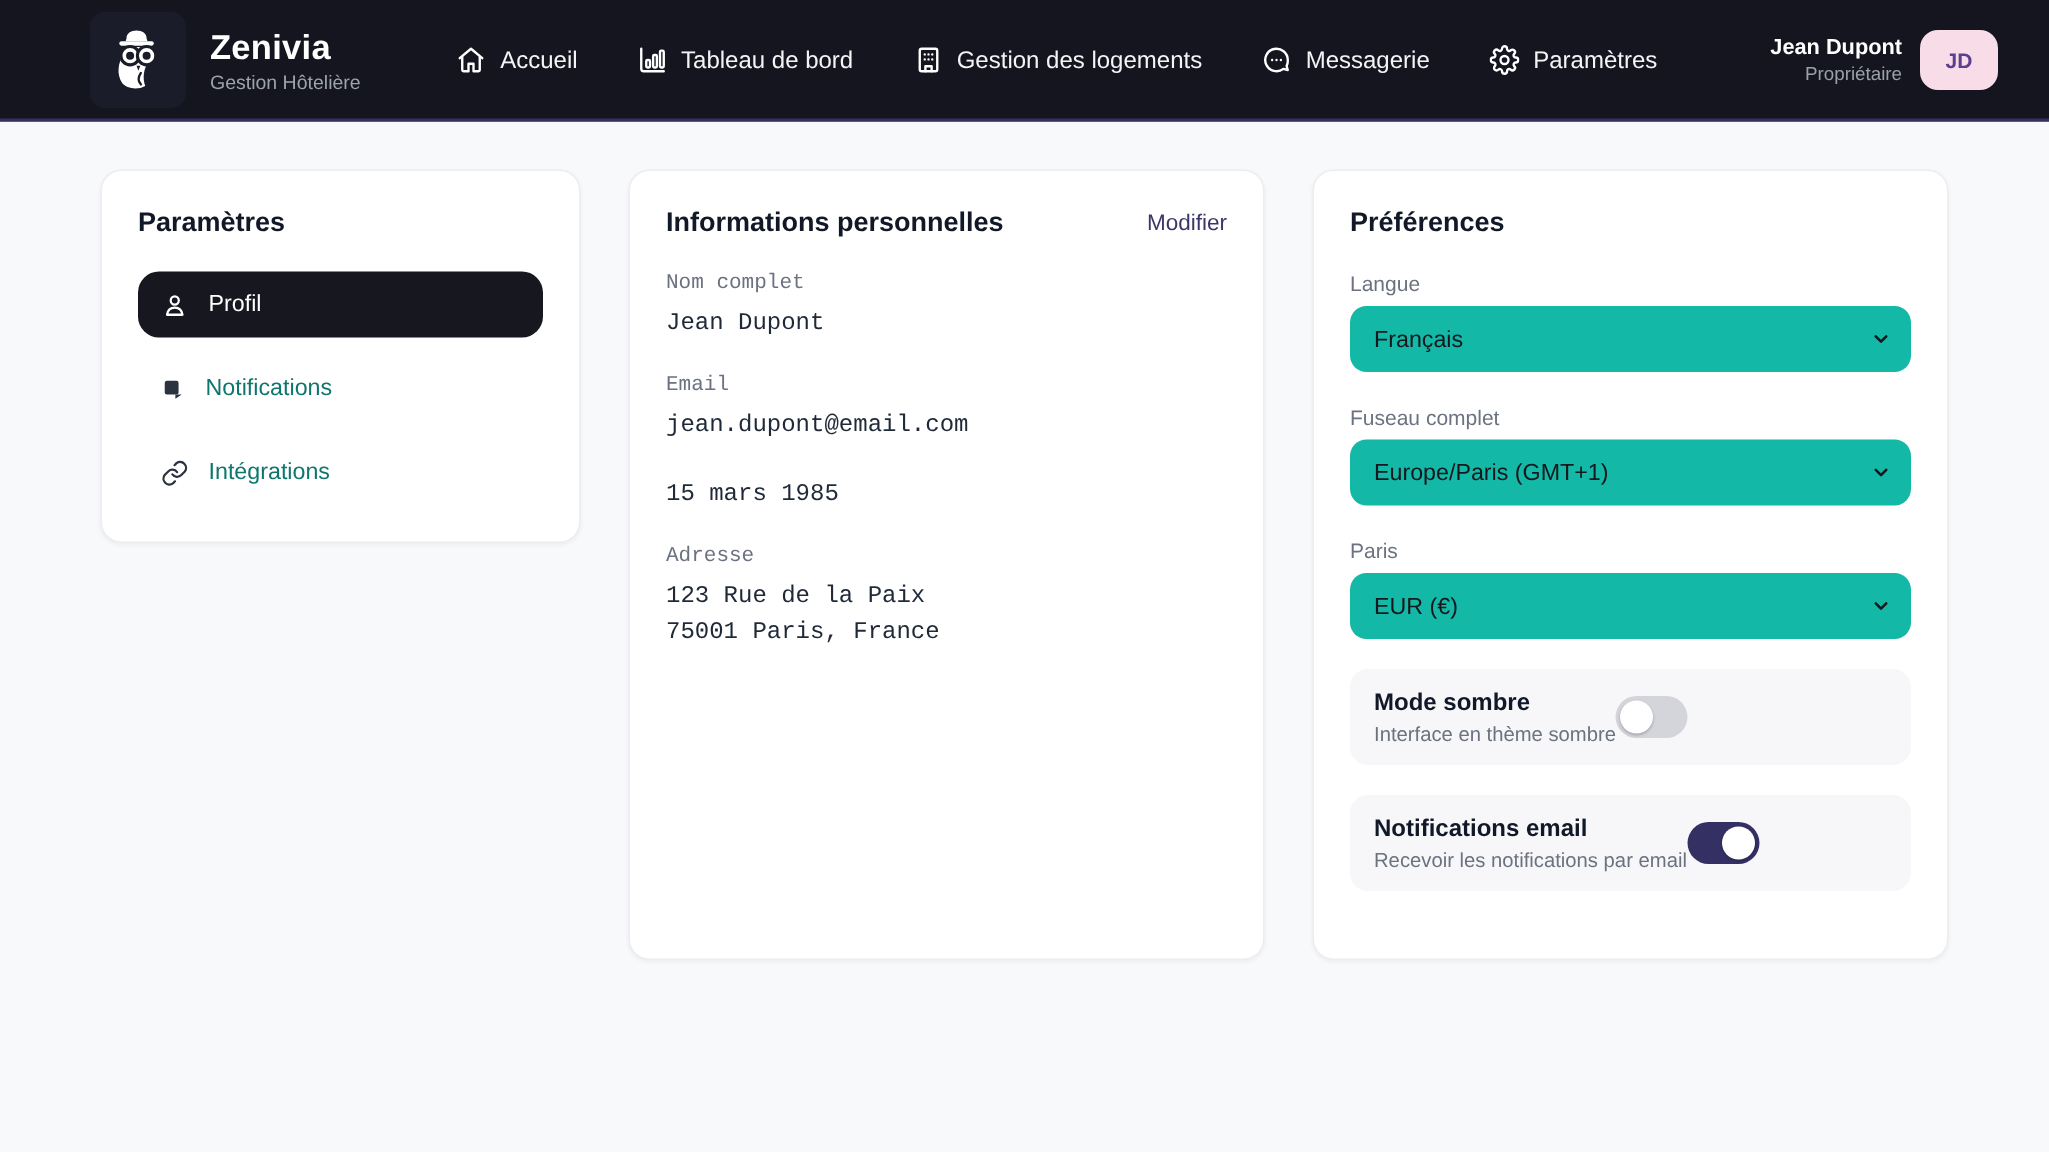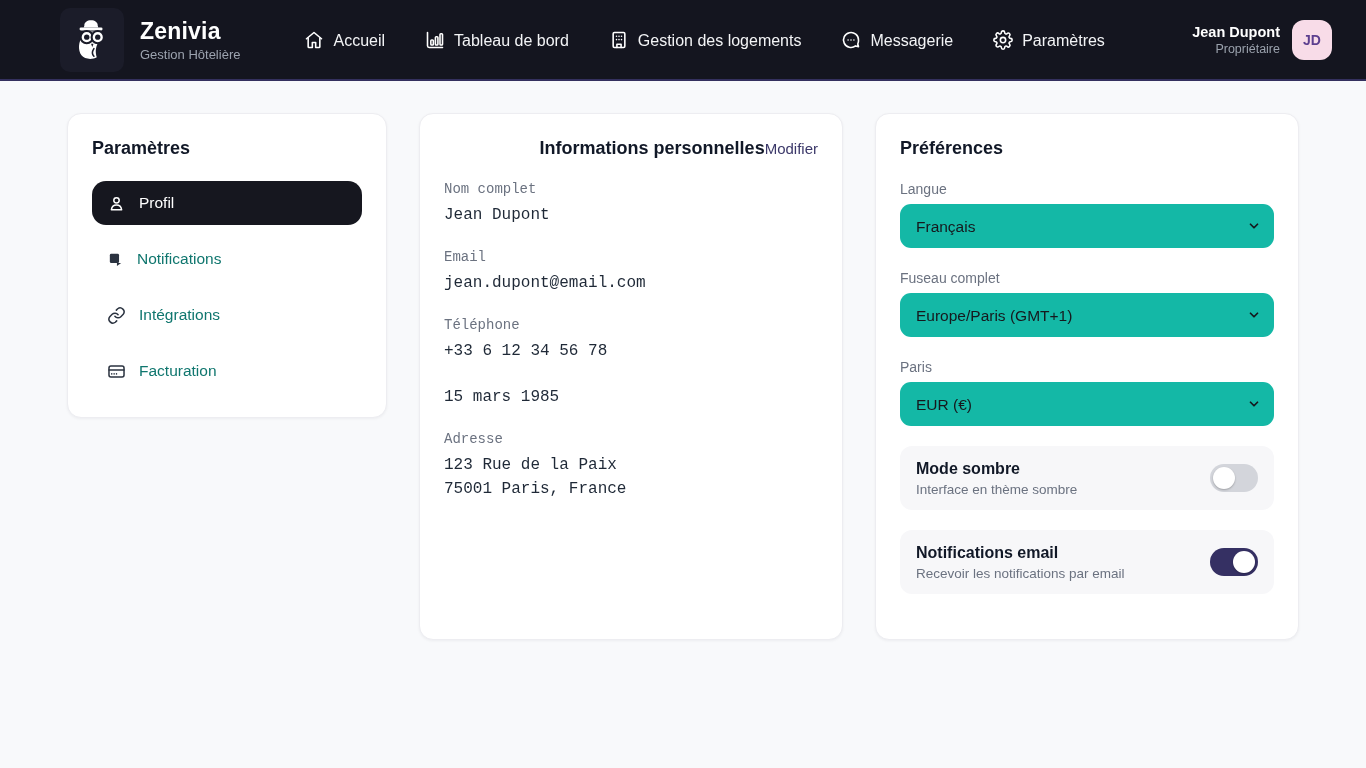--- a/index.html
+++ b/index.html
@@ -32,21 +32,21 @@
     display: flex; align-items: flex-end; gap: 9px;
     color: #f3f4f6; font-size: 16px; cursor: pointer; white-space: nowrap;
   }
   .nav-item svg { display: block; }
 
   .user-area { margin-left: auto; display: flex; align-items: center; gap: 12px; }
   .user-meta { text-align: right; }
   .user-name { color: #ffffff; font-size: 14.5px; font-weight: bold; }
   .user-role { color: #9aa1ac; font-size: 12.5px; margin-top: 2px; }
   .avatar {
-    width: 40px; height: 40px; border-radius: 12px;
+    width: 52px; height: 40px; border-radius: 12px;
     background: #f8dce8; color: #5d3f8f;
     display: flex; align-items: center; justify-content: center;
     font-size: 14px; font-weight: bold; cursor: pointer;
   }
 
   
   .content {
     display: flex; align-items: flex-start; gap: 32px;
     padding: 32px 67px 0 67px;
   }
@@ -66,21 +66,21 @@
     display: flex; align-items: center; gap: 13px;
     padding: 0 15px; cursor: pointer;
     color: #0f766e; font-size: 15.5px;
   }
   .side-item svg { display: block; flex: 0 0 auto; }
   .side-item.active { background: #16171f; color: #ffffff; }
   .side-item.active svg { color: #ffffff; }
 
   
   .card-info { width: 424px; min-height: 527px; }
-  .card-head { display: flex; align-items: center; justify-content: flex-end; }
+  .card-head { display: flex; align-items: center; justify-content: space-between; }
   .edit-link { color: #3b3869; font-size: 15px; font-weight: 500; cursor: pointer; }
   .field { margin-top: 22px; font-family: Liberation Mono, monospace; }
   .field-label { color: #6b7280; font-size: 14px; }
   .field-value { color: #1f2937; font-size: 16px; margin-top: 6px; line-height: 1.5; white-space: pre-line; }
   .fields { margin-top: 6px; }
 
   
   .card-prefs { width: 424px; min-height: 527px; }
   .pref-group { margin-top: 22px; }
   .select-wrap { position: relative; margin-top: 7px; }
@@ -90,21 +90,21 @@
     padding: 0 36px 0 16px;
     font-family: inherit; font-size: 15.5px; color: #16181d;
     appearance: none; -webkit-appearance: none; cursor: pointer;
   }
   .select-chevron {
     position: absolute; right: 13px; top: 50%; transform: translateY(-50%);
     pointer-events: none; color: #16181d; display: flex;
   }
   .toggle-row {
     margin-top: 20px; background: #f7f7f9; border-radius: 12px;
-    padding: 13px 16px; display: flex; align-items: center; justify-content: space-between;
+    padding: 13px 16px; display: flex; align-items: center; 
     min-height: 64px;
   }
   .toggle-title { font-size: 16px; font-weight: bold; color: #111827; }
   .toggle-sub { font-size: 13.5px; color: #6b7280; margin-top: 4px; }
   .toggle {
     width: 48px; height: 28px; border-radius: 14px;
     background: #d3d5db; position: relative; cursor: pointer; flex: 0 0 auto;
     transition: background .15s;
   }
   .toggle .thumb {
@@ -229,50 +229,36 @@
       </div>
       <div class="side-item">
         <span style="color:#2b3340">
           <svg width="19" height="19" viewBox="0 0 24 24" fill="none" stroke="currentColor" stroke-width="1.9" stroke-linecap="round" stroke-linejoin="round">
               <path d="M10 13 a5 5 0 0 0 7.5.5 l3-3 a5 5 0 0 0-7-7 l-1.7 1.7"></path>
               <path d="M14 11 a5 5 0 0 0-7.5-.5 l-3 3 a5 5 0 0 0 7 7 l1.7-1.7"></path>
             </svg>
         </span>
         <span>Intégrations</span>
       </div>
-      <div class="side-item">
-        <span style="color:#2b3340">
-          <svg width="19" height="19" viewBox="0 0 24 24" fill="none" stroke="currentColor" stroke-width="1.9" stroke-linecap="round" stroke-linejoin="round">
-              <rect x="2.5" y="5" width="19" height="14" rx="2.5"></rect>
-              <path d="M2.5 10 h19"></path>
-              <path d="M6 15 h.01 M9 15 h.01 M12 15 h.01"></path>
-            </svg>
-        </span>
-        <span>Facturation</span>
-      </div>
     </div>
   </section>
 
   <section class="card card-info">
     <div class="card-head">
       <h2 class="card-title">Informations personnelles</h2>
       <span class="edit-link">Modifier</span>
     </div>
     <div class="fields">
       <div class="field">
         <div class="field-label">Nom complet</div>
         <div class="field-value">Jean Dupont</div>
       </div>
       <div class="field">
         <div class="field-label">Email</div>
         <div class="field-value">jean.dupont@email.com</div>
-      </div>
-      <div class="field">
-        <div class="field-label">Téléphone</div>
-        <div class="field-value">+33 6 12 34 56 78</div>
       </div>
       <div class="field">
         <div class="field-value">15 mars 1985</div>
       </div>
       <div class="field">
         <div class="field-label">Adresse</div>
         <div class="field-value">123 Rue de la Paix
 75001 Paris, France</div>
       </div>
     </div>

